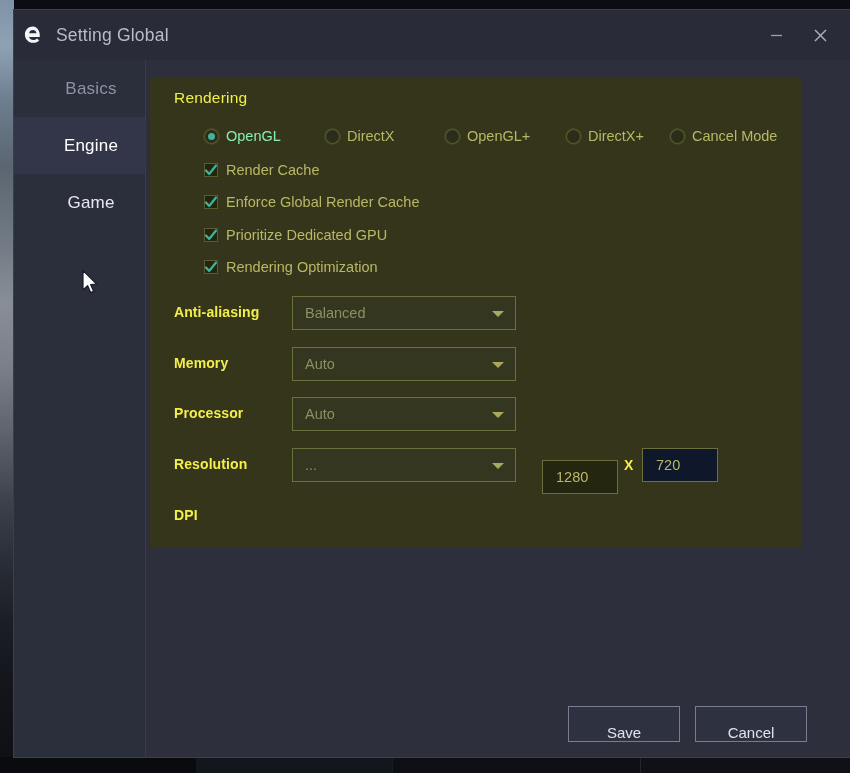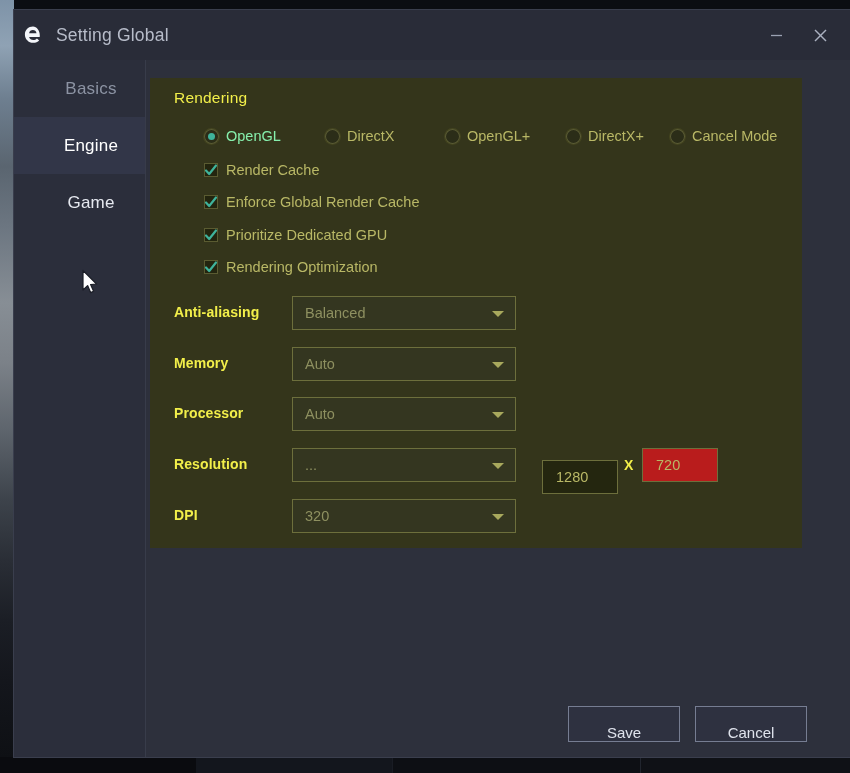--- a/index.html
+++ b/index.html
@@ -295,21 +295,21 @@
     box-sizing: border-box;
   }
   .res-input span {
     position: absolute;
     left: 13px;
     top: 8px;
     font-size: 14.5px;
     color: #b9b866;
   }
   #res-w { left: 392px; margin-top: 12px; }
-  #res-h { left: 492px; background: #b91c1c; padding-left: 13px; }
+  #res-h { left: 492px; background: #0f172a; padding-left: 13px; }
   #res-x {
     position: absolute;
     left: 474px;
     top: 9px;
     font-size: 14px;
     font-weight: bold;
     color: #f2ef4a;
   }
 
   
@@ -489,24 +489,20 @@
             <span>1280</span>
           </div>
           <div id="res-x">X</div>
           <div class="res-input" id="res-h">
             <span>720</span>
           </div>
         </div>
 
         <div class="field-row" style="top:421px; width:560px">
           <div class="field-label">DPI</div>
-          <div class="select">
-            <span class="select-value">320</span>
-            <span class="select-arrow"></span>
-          </div>
         </div>
 
       </div>
 
       <div class="footer-btn" id="btn-save">
         <span>Save</span>
       </div>
       <div class="footer-btn" id="btn-cancel">
         <span>Cancel</span>
       </div>

